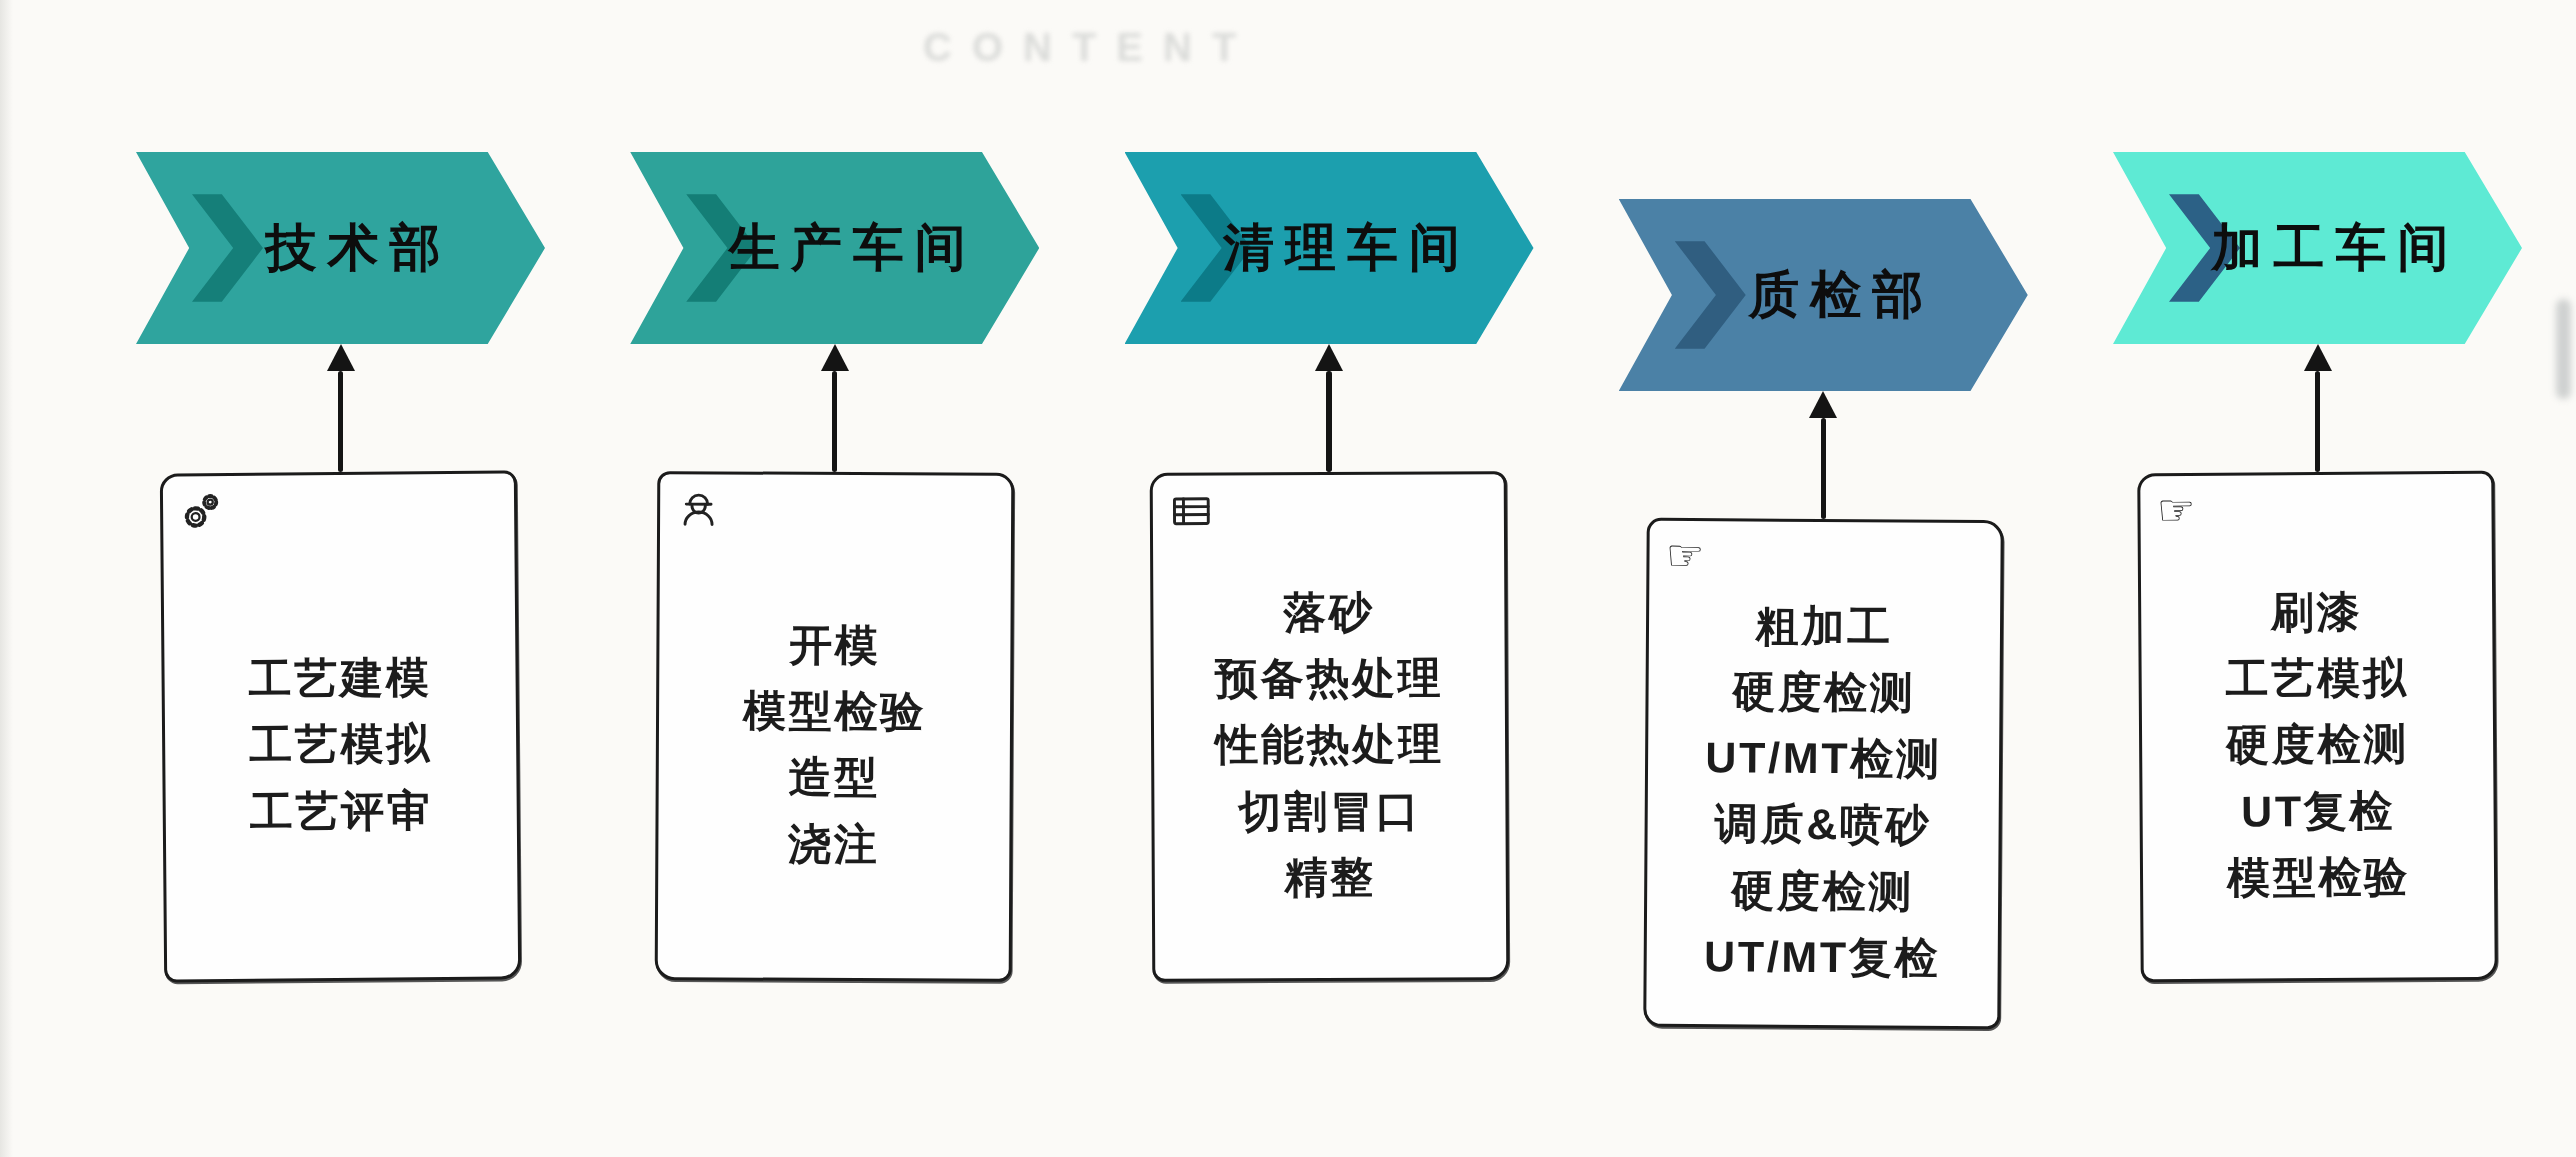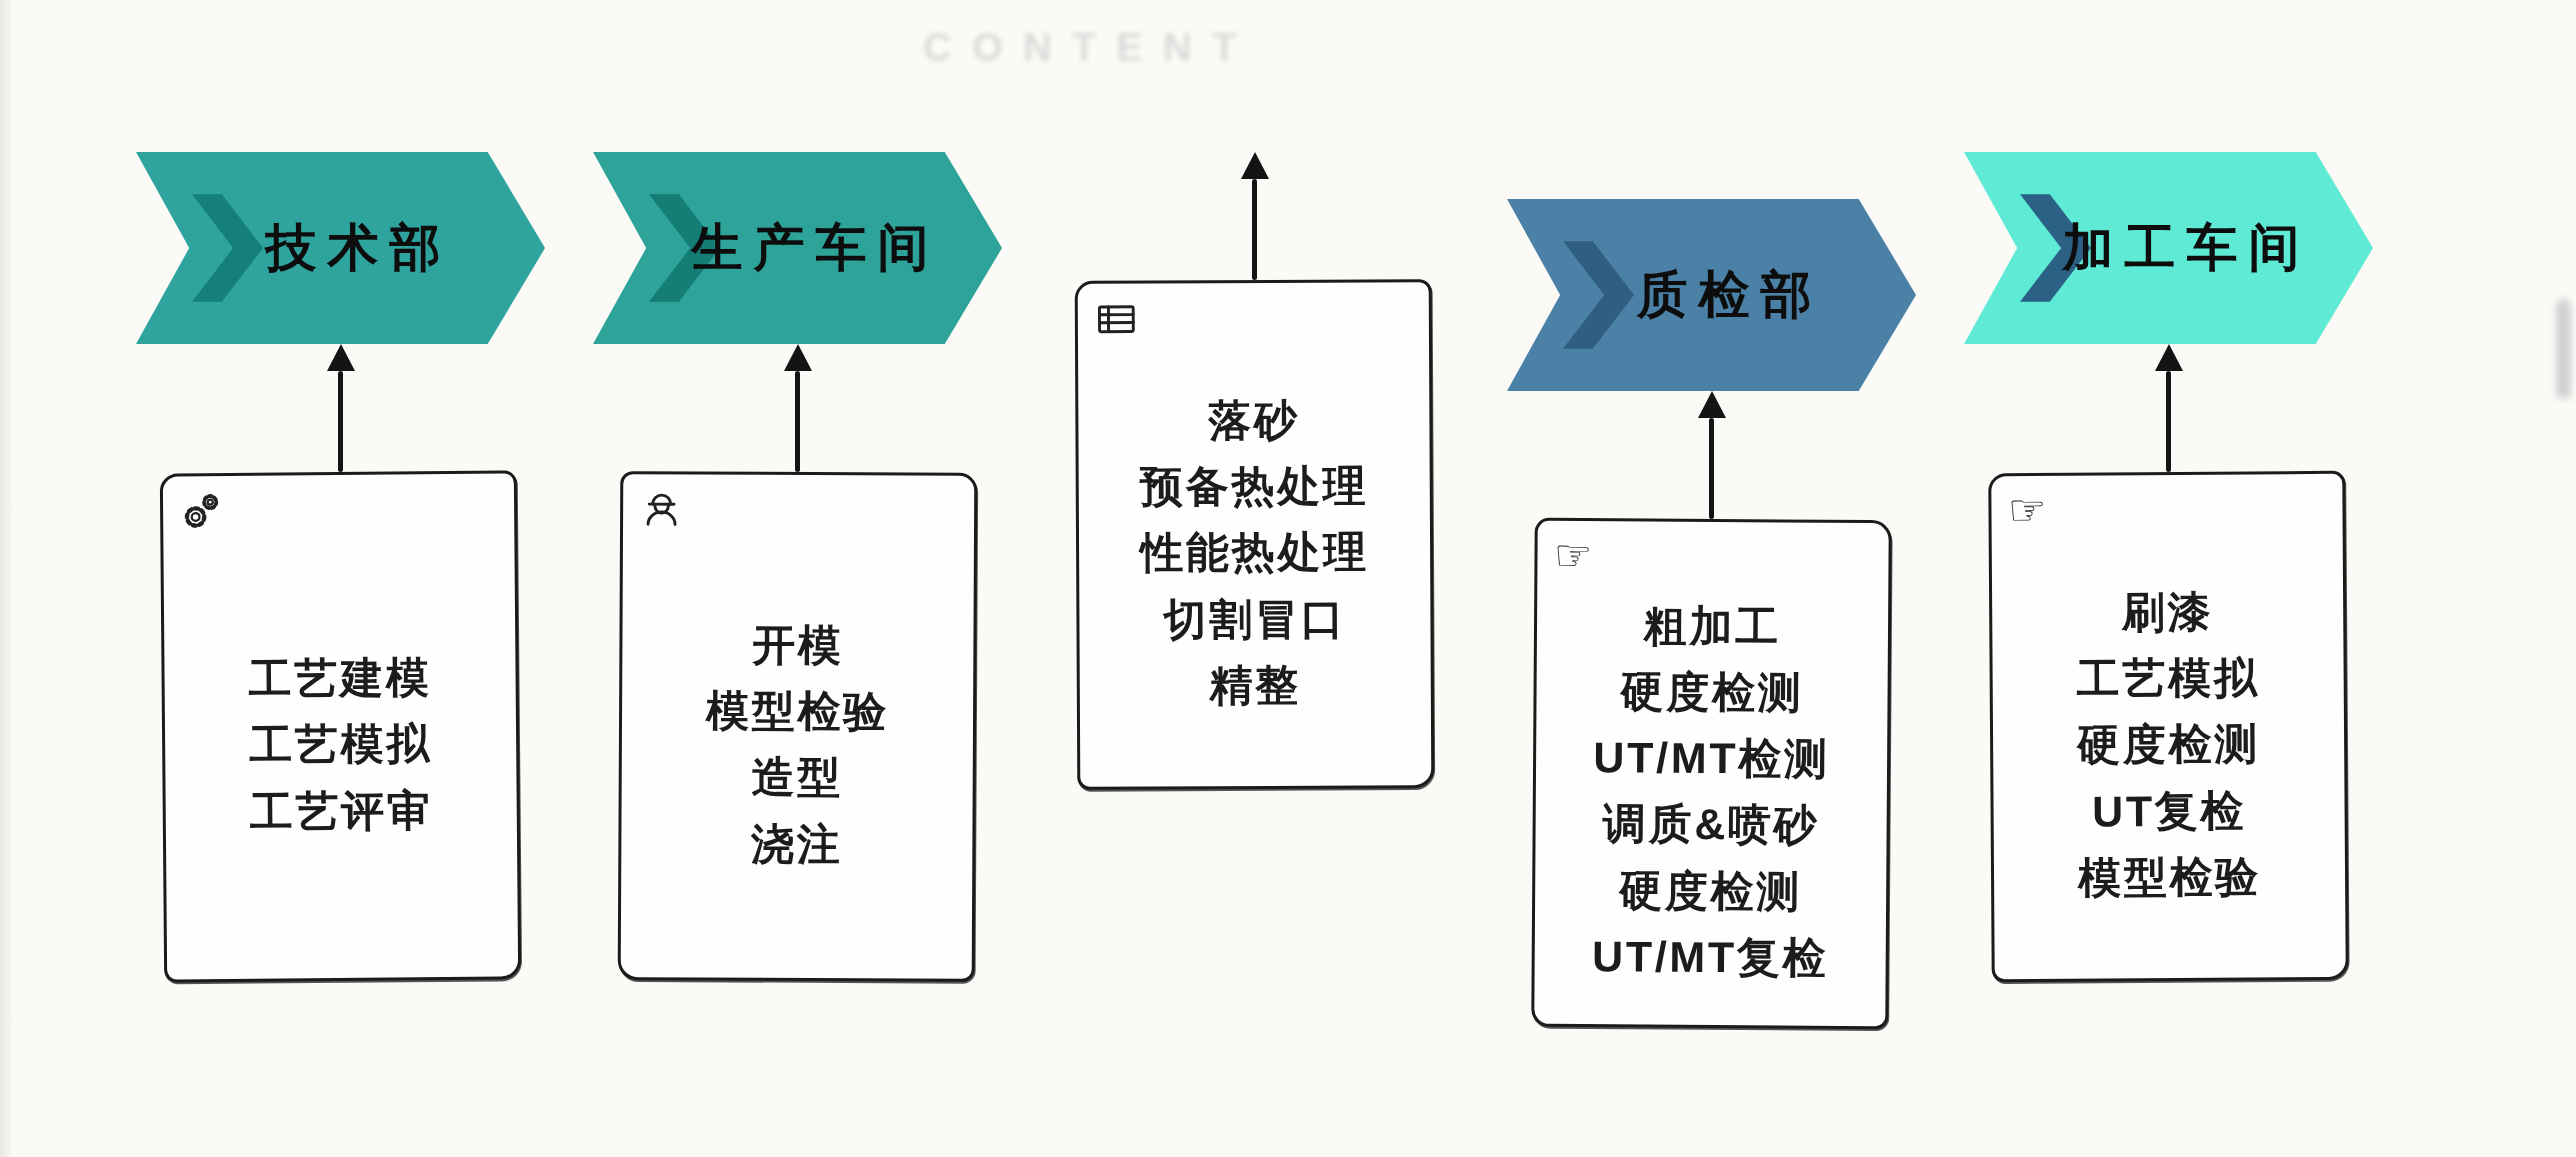--- a/index.html
+++ b/index.html
@@ -25,21 +25,21 @@
     background:#9aa0a2;opacity:.45;filter:blur(3.6px);border-radius:7.2px;
   }
   .edge-shade{
     position:absolute;left:0;top:0;width:12.7px;height:100%;
     background:linear-gradient(to right,#d8d8d4,rgba(216,216,212,0));
     opacity:.6;
   }
 
   .flow{
     position:absolute;left:136px;right:54px;top:152px;bottom:54px;
-    display:flex;gap:48px;
+    display:flex;justify-content:space-between;gap:48px;
   }
   .stage{position:relative;width:409px;display:flex;flex-direction:column;align-items:center;}
 
   
   .banner{
     position:relative;width:100%;height:192px;flex:0 0 auto;
     display:flex;align-items:center;justify-content:center;
     clip-path:polygon(0% 0%, 86% 0%, 100% 50%, 86% 100%, 0% 100%, 13% 50%);
   }
   .banner-notch{
@@ -151,20 +151,24 @@
       <div class="steps">
             <div class="step-line">开模</div>
             <div class="step-line">模型检验</div>
             <div class="step-line">造型</div>
             <div class="step-line">浇注</div>
           </div>
     </div>
   </div>
 
   <div class="stage">
+    <div class="banner" style="background: rgb(28, 159, 174);">
+      <span class="banner-notch" style="background: rgb(12, 123, 136);"></span>
+      <span class="banner-label">清理车间</span>
+    </div>
     <div class="arrow">
       <span class="arrow-head"></span>
       <span class="arrow-line"></span>
     </div>
     <div class="card">
       <div class="card-icon">
             <svg viewBox="0 0 40 40">
               <rect x="5" y="9" width="30" height="22" rx="1.5"></rect>
               <line x1="5" y1="16" x2="35" y2="16"></line>
               <line x1="5" y1="23" x2="35" y2="23"></line>

